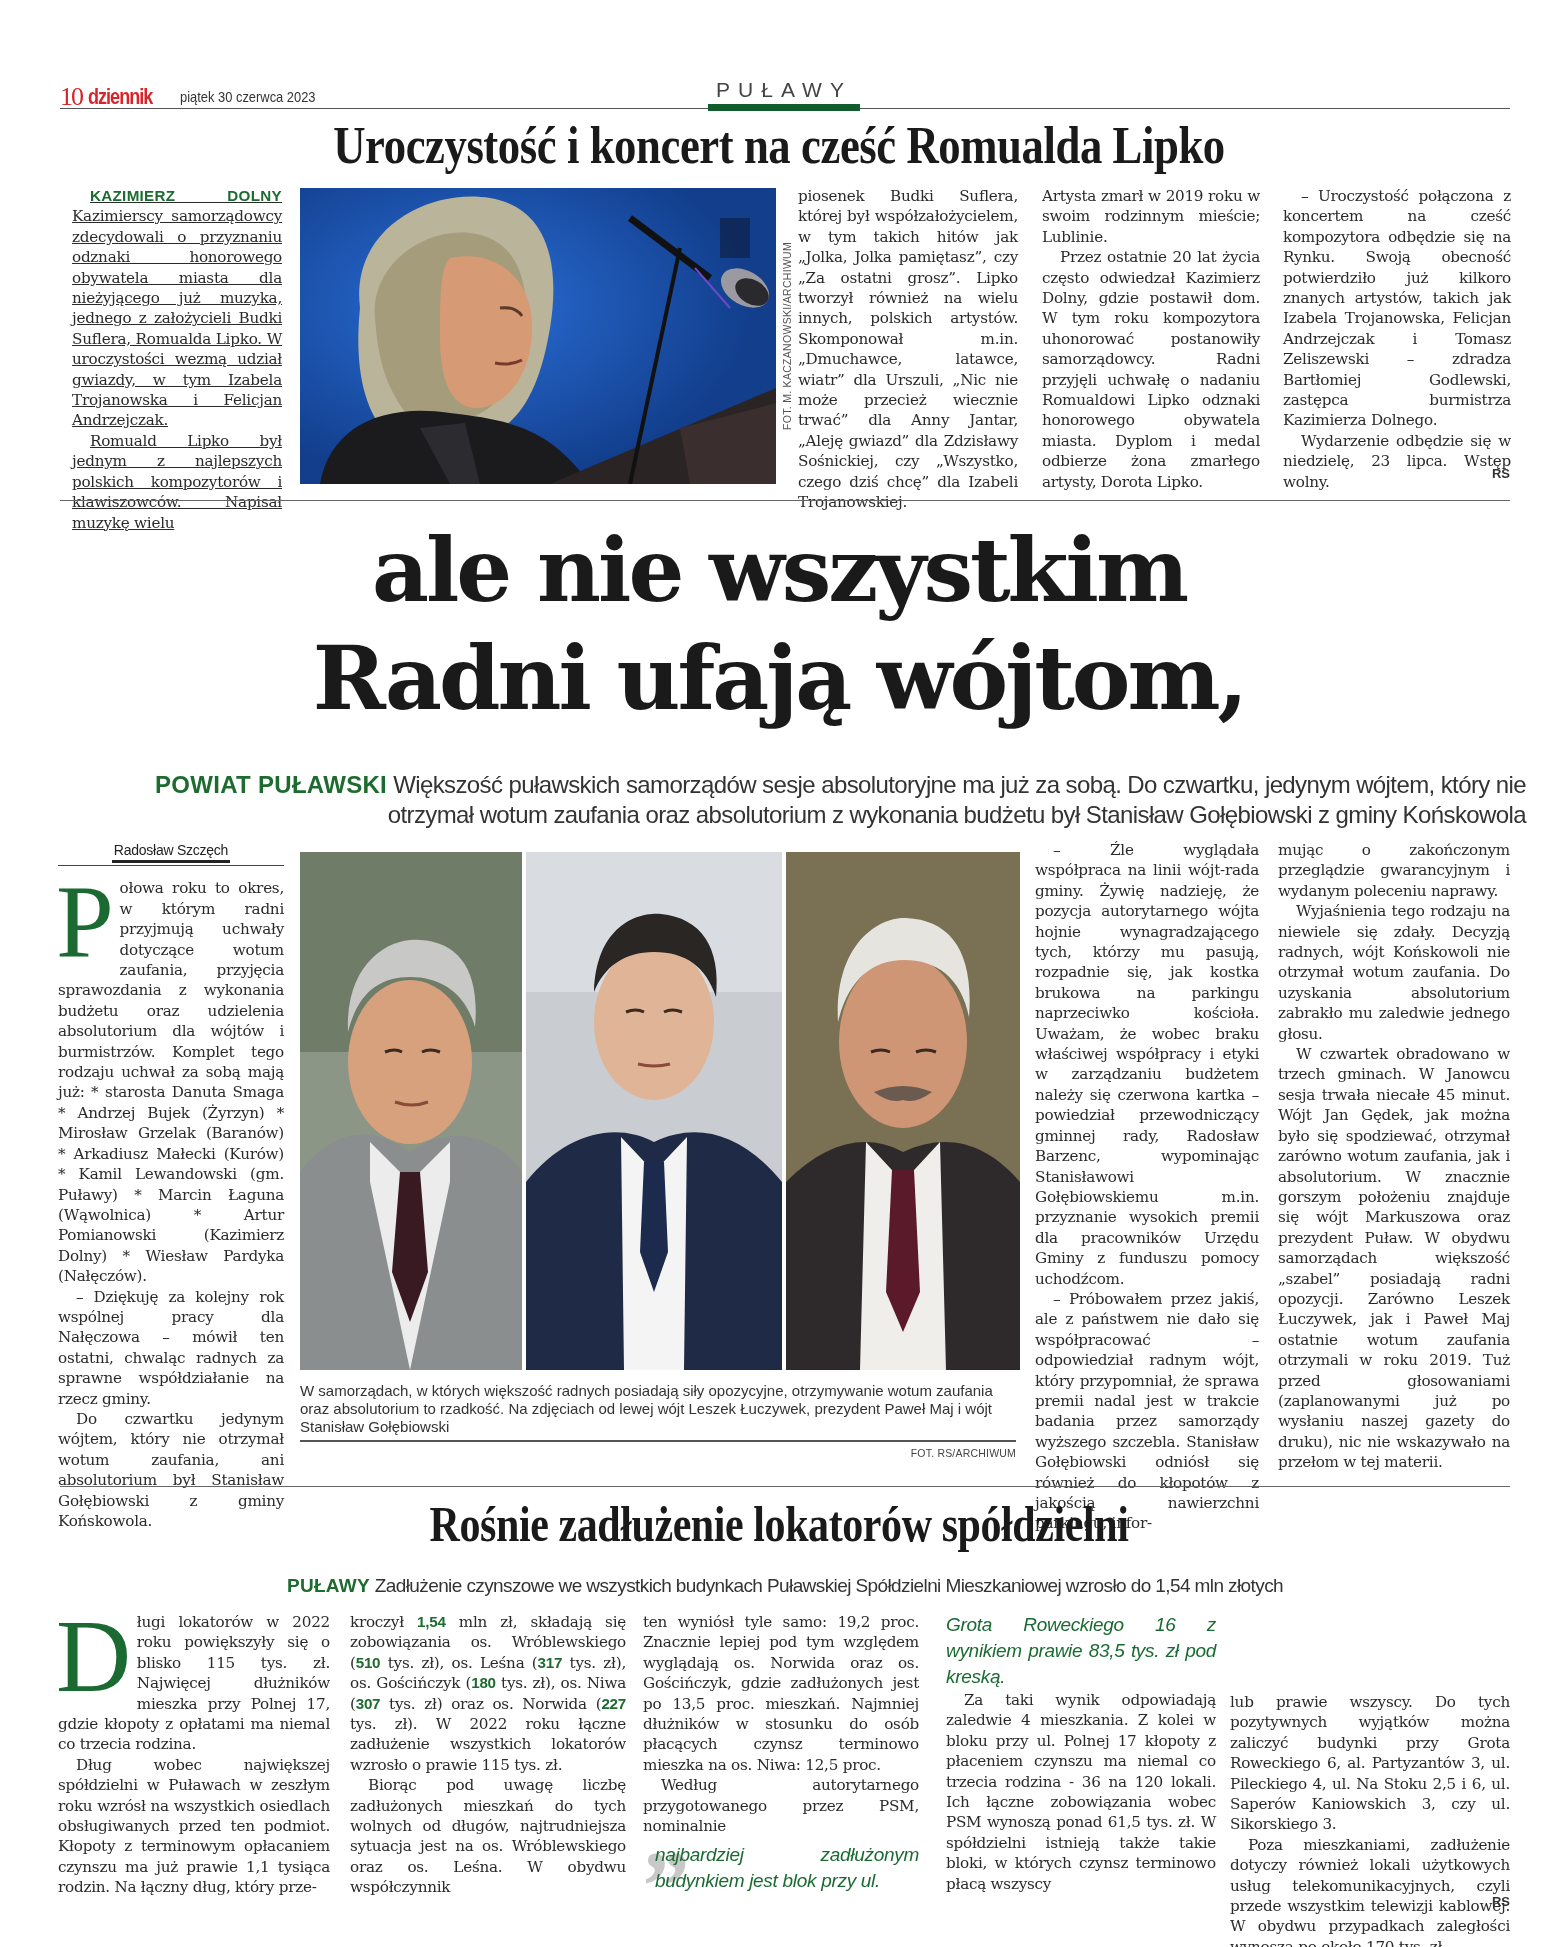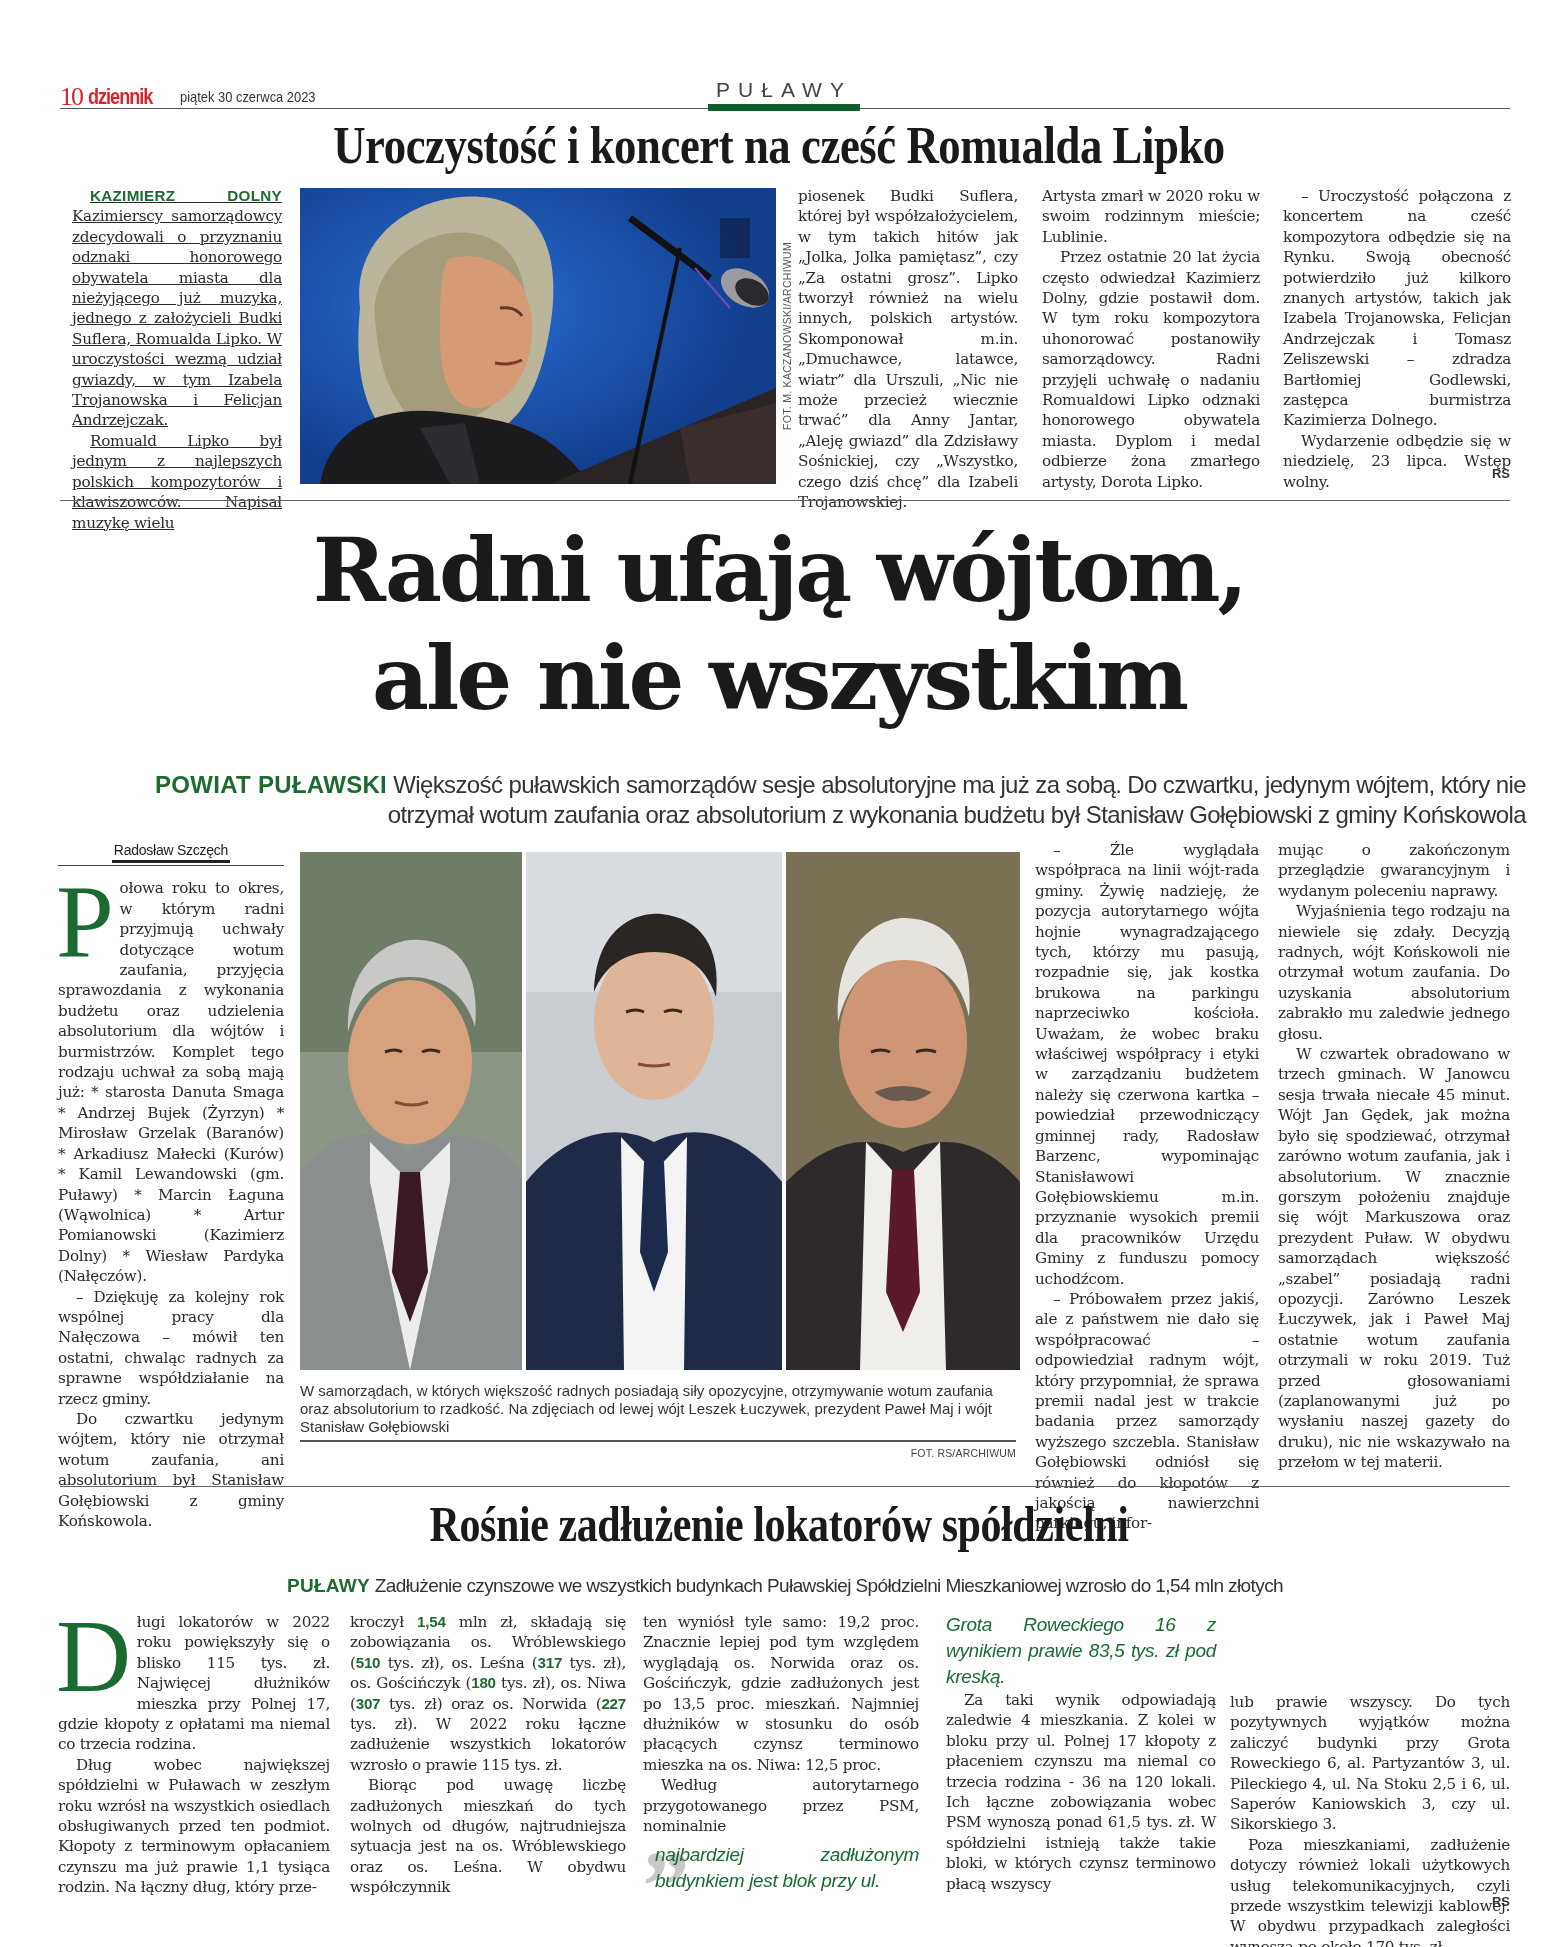--- a/index.html
+++ b/index.html
@@ -114,33 +114,33 @@
   </svg>
 </div>
 <div id="a1-photo-credit" class="abs">
     <span>FOT. M. KACZANOWSKI/ARCHIWUM</span>
   </div>
 
 <div id="a1-col2" class="abs body-text">
   <p class="noind">piosenek Budki Suflera, której był współzałożycielem, w tym takich hitów jak „Jolka, Jolka pamiętasz”, czy „Za ostatni grosz”. Lipko tworzył również na wielu innych, polskich artystów. Skomponował m.in. „Dmuchawce, latawce, wiatr” dla Urszuli, „Nic nie może przecież wiecznie trwać” dla Anny Jantar, „Aleję gwiazd” dla Zdzisławy Sośnickiej, czy „Wszystko, czego dziś chcę” dla Izabeli Trojanowskiej.</p>
 </div>
 <div id="a1-col3" class="abs body-text">
-  <p class="noind">Artysta zmarł w 2020 roku w swoim rodzinnym mieście; Lublinie.</p>
+  <p class="noind">Artysta zmarł w 2019 roku w swoim rodzinnym mieście; Lublinie.</p>
   <p>Przez ostatnie 20 lat życia często odwiedzał Kazimierz Dolny, gdzie postawił dom. W tym roku kompozytora uhonorować postanowiły samorządowcy. Radni przyjęli uchwałę o nadaniu Romualdowi Lipko odznaki honorowego obywatela miasta. Dyplom i medal odbierze żona zmarłego artysty, Dorota Lipko.</p>
 </div>
 <div id="a1-col4" class="abs body-text">
   <p>– Uroczystość połączona z koncertem na cześć kompozytora odbędzie się na Rynku. Swoją obecność potwierdziło już kilkoro znanych artystów, takich jak Izabela Trojanowska, Felicjan Andrzejczak i Tomasz Zeliszewski – zdradza Bartłomiej Godlewski, zastępca burmistrza Kazimierza Dolnego.</p>
   <p>Wydarzenie odbędzie się w niedzielę, 23 lipca. Wstęp wolny.</p>
 </div>
 <div id="a1-sign" class="abs">RS</div>
 <div id="rule-a1" class="abs"></div>
 
 <h1 id="a2-title" class="abs">
+  <span style="display:block">ale nie wszystkim</span>
   <span style="display:block">Radni ufają wójtom,</span>
-  <span style="display:block">ale nie wszystkim</span>
 </h1>
 <div id="a2-lead" class="abs">
   <span class="kicker">POWIAT PUŁAWSKI</span>
   <span>Większość puławskich samorządów sesje absolutoryjne ma już za sobą. Do czwartku, jedynym wójtem, który nie otrzymał wotum zaufania oraz absolutorium z wykonania budżetu był Stanisław Gołębiowski z gminy Końskowola</span>
 </div>
 
 <div id="a2-col1" class="abs body-text">
   <div id="byline"><span>Radosław Szczęch</span></div>
   <p class="noind"><span class="dropcap">P</span><span>ołowa roku to okres, w którym radni przyjmują uchwały dotyczące wotum zaufania, przyjęcia sprawozdania z wykonania budżetu oraz udzielenia absolutorium dla wójtów i burmistrzów. Komplet tego rodzaju uchwał za sobą mają już: * starosta Danuta Smaga * Andrzej Bujek (Żyrzyn) * Mirosław Grzelak (Baranów) * Arkadiusz Małecki (Kurów) * Kamil Lewandowski (gm. Puławy) * Marcin Łaguna (Wąwolnica) * Artur Pomianowski (Kazimierz Dolny) * Wiesław Pardyka (Nałęczów).</span></p>
   <p>– Dziękuję za kolejny rok wspólnej pracy dla Nałęczowa – mówił ten ostatni, chwaląc radnych za sprawne współdziałanie na rzecz gminy.</p>

